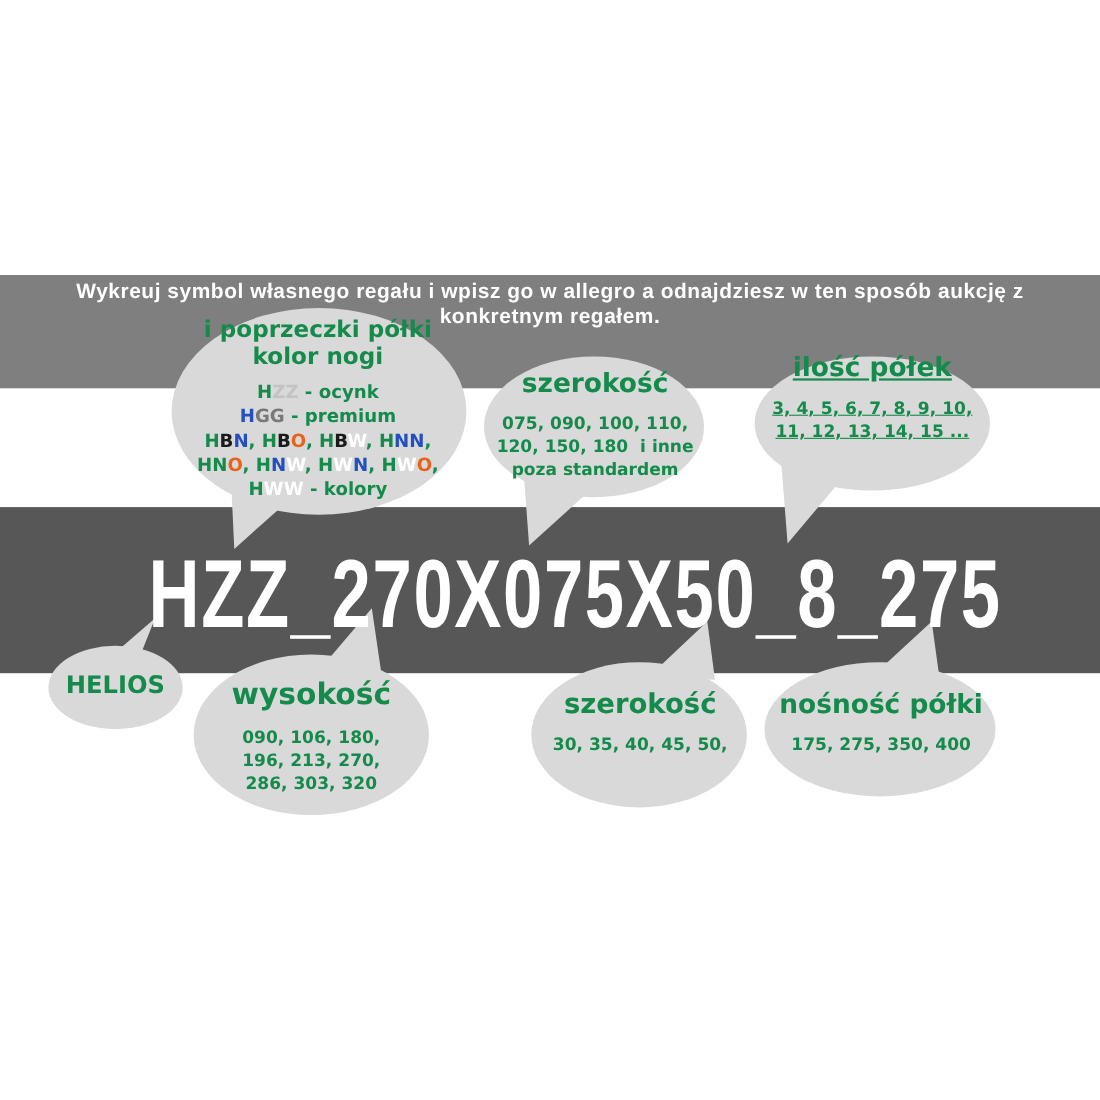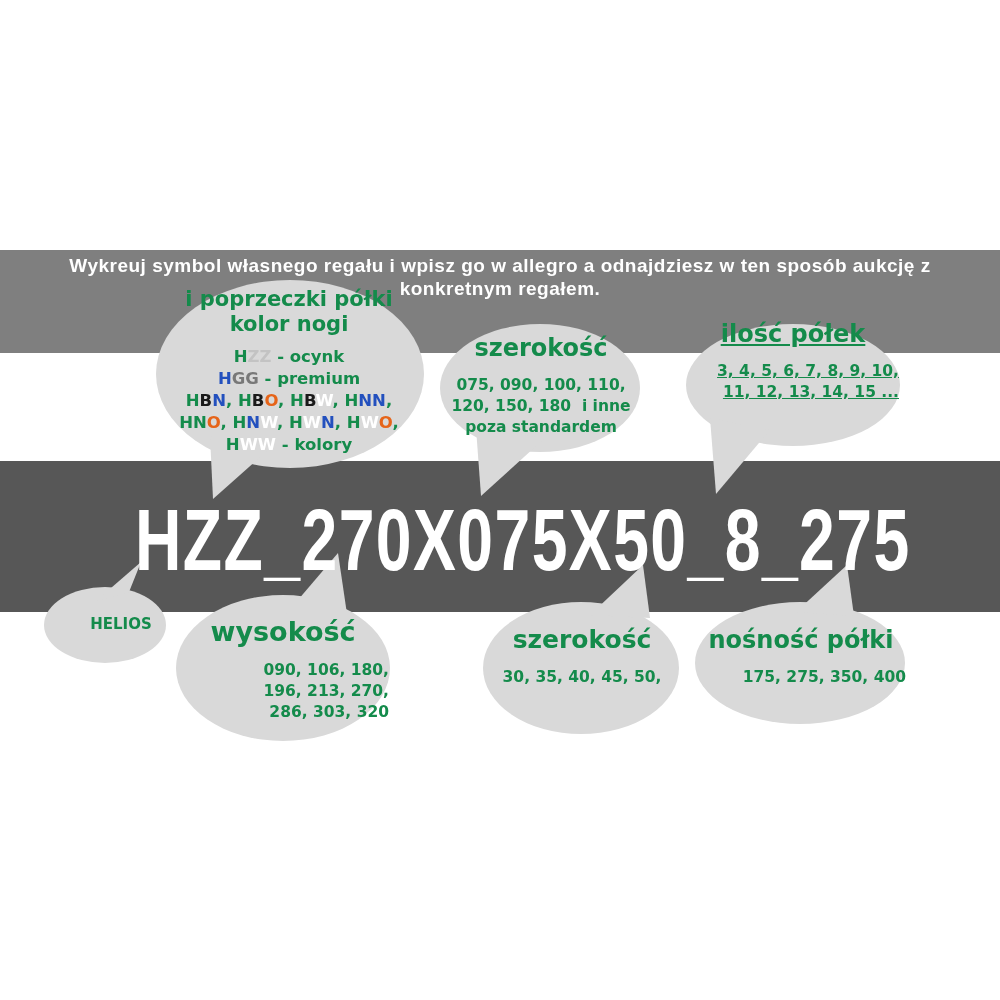--- a/index.html
+++ b/index.html
@@ -30,24 +30,24 @@
   .kolor-content .rows{margin-top:9px;font-size:16.5px;line-height:22px;white-space:pre-wrap;}
   .szer-content{left:443px;top:334px;width:196px;}
   .ilosc-content{left:687px;top:320px;width:212px;text-decoration:underline;}
   .wys-content{left:177px;top:616px;width:212px;}
   .gleb-content{left:485px;top:625px;width:194px;}
   .nosn-content{left:696px;top:626px;width:210px;}
   .t24{font-size:24px;line-height:28px;}
   .t25{font-size:25px;line-height:29px;}
   .t26{font-size:27px;line-height:31px;}
   .lines{margin-top:13px;font-size:15.5px;line-height:21px;white-space:pre-wrap;}
-  .lines-gap{margin-top:13px;text-align:right;}
+  .lines-gap{margin-top:13px;}
   .helios{
-    position:absolute;left:62px;top:610px;width:118px;text-align:center;
-    color:#148b4b;font-weight:bold;font-size:15px;line-height:28px;
+    position:absolute;left:32px;top:610px;width:118px;text-align:right;
+    color:#148b4b;font-weight:bold;font-size:22px;line-height:28px;
   }
 </style>
 </head>
 <body>
 
 <div class="canvas">
 
   <div class="band band-top"></div>
   <div class="band band-dark"></div>
 

